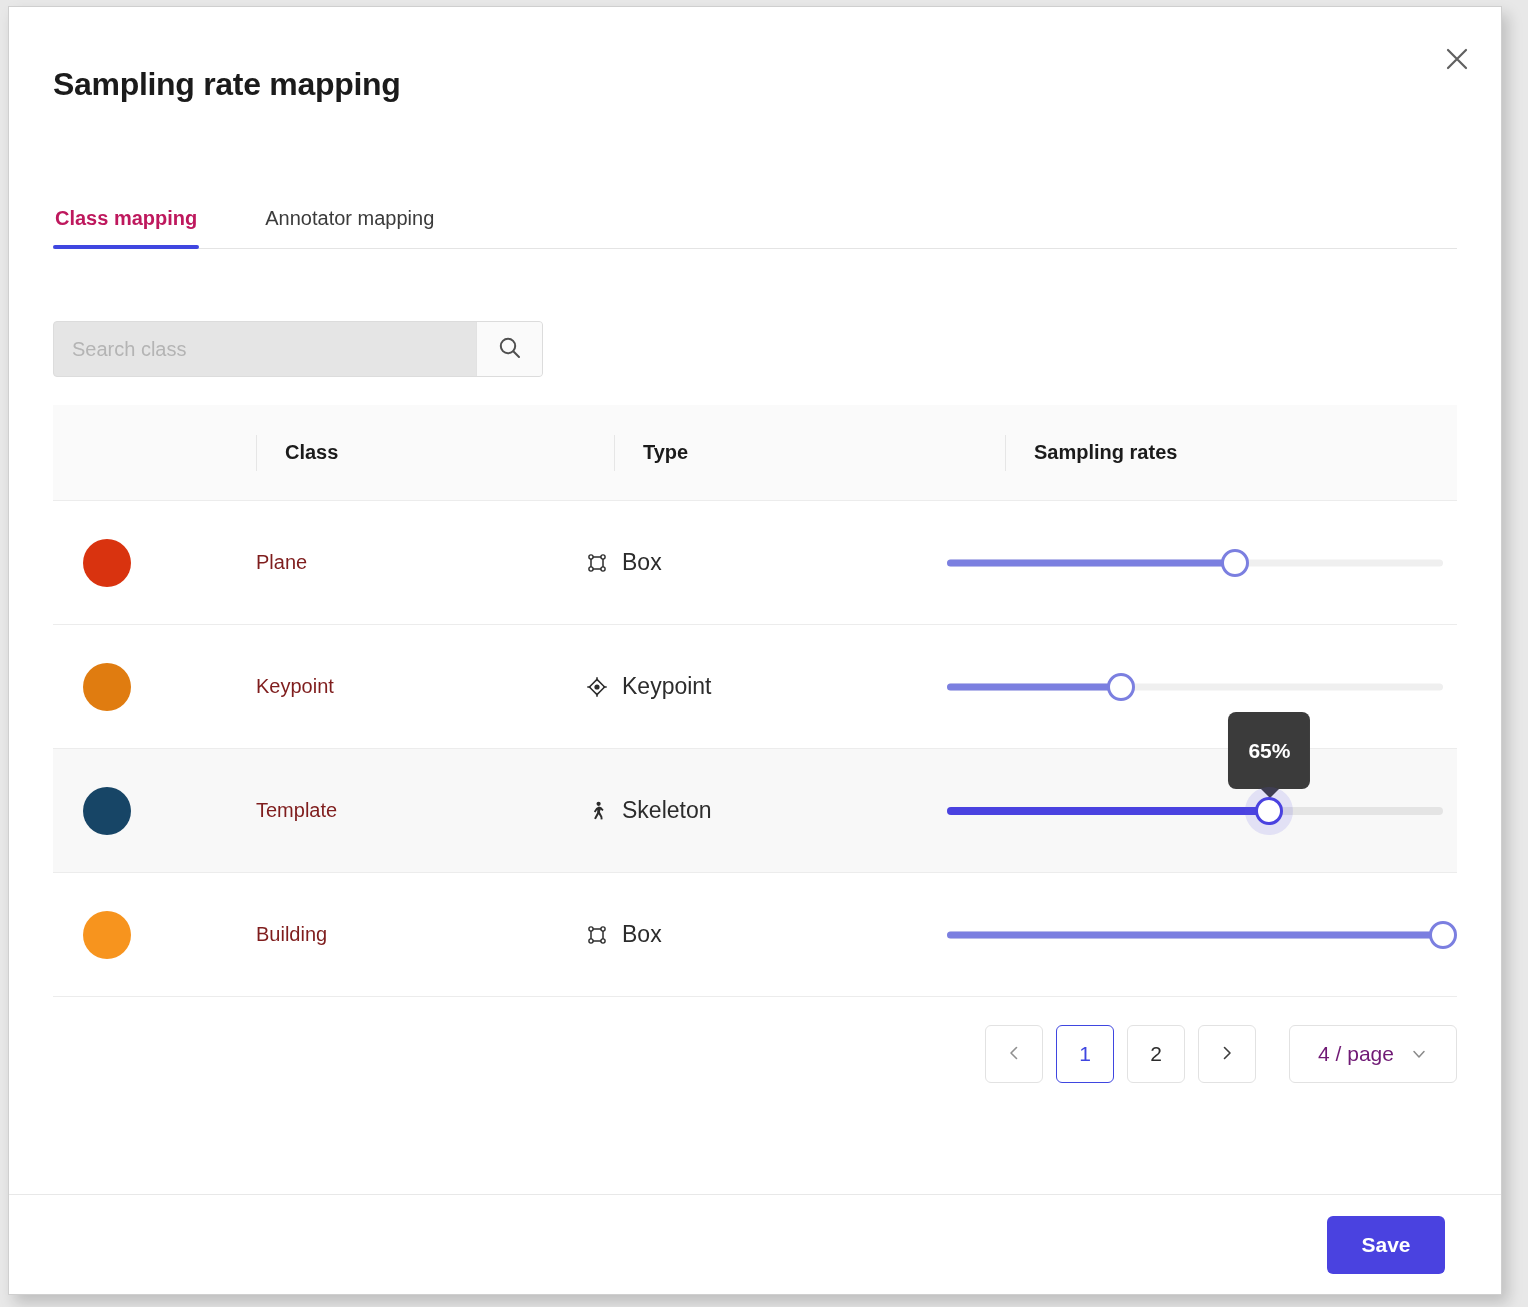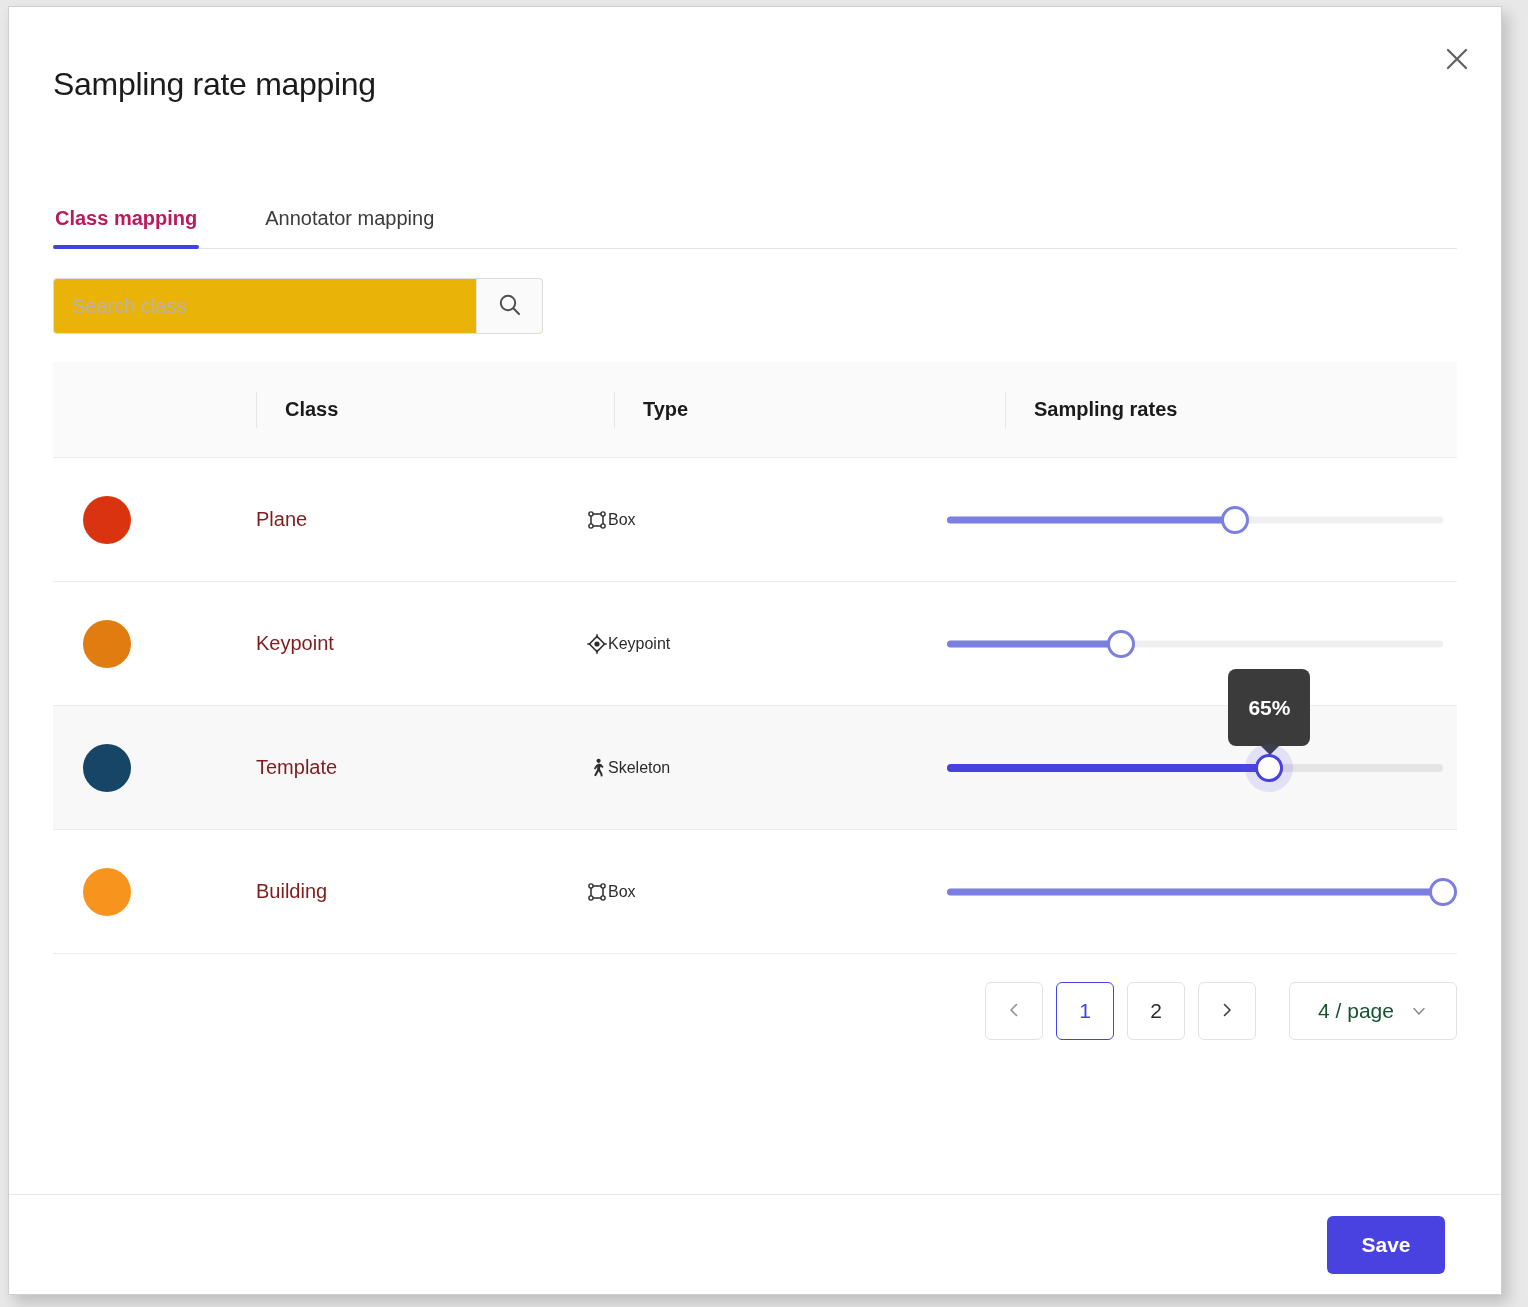--- a/index.html
+++ b/index.html
@@ -39,21 +39,21 @@
     width: 44px; height: 44px;
     display: flex; align-items: center; justify-content: center;
     cursor: pointer;
     color: #606060;
   }
   .close-btn svg { display: block; }
   .dlg-title {
     margin: 0;
     padding: 58px 0 0 0;
     font-size: 32px;
-    font-weight: normal;
+    font-weight: bold;
     letter-spacing: -0.3px;
     color: #1b1b1b;
     line-height: 1.2;
   }
   
   .tabs {
     margin-top: 84px;
     position: relative;
     border-bottom: 1px solid #e4e4e4;
     display: flex;
@@ -82,21 +82,22 @@
     border-radius: 2px;
   }
   
   .search-row { margin-top: 29px; }
   .search-wrap {
     display: inline-flex;
     width: 490px; height: 56px;
     border: 1px solid #dcdcdc;
     border-radius: 4px;
     overflow: hidden;
-    background: #eab308;
+    background: #e5e5e5;
+    margin-top: 43px;
   }
   .search-input {
     flex: 1 1 auto;
     border: 0; outline: 0;
     padding: 0 18px;
     font-size: 20px;
     color: #1b1b1b;
     font-family: "Liberation Sans", sans-serif;
     background: transparent;
   }
@@ -148,21 +149,22 @@
   }
   .cell-text {
     font-size: 20px;
     color: #7f1d1d;
     padding-left: 28px;
   }
   .type-cell {
     display: flex;
     align-items: center;
     padding-left: 28px;
-    font-size: 16px;
+    gap: 14px;
+    font-size: 23px;
     color: #2c2c2c;
   }
   .type-icon {
     width: 22px; height: 22px;
     display: inline-flex;
     align-items: center; justify-content: center;
     color: #2c2c2c;
     flex: 0 0 22px;
   }
   
@@ -261,21 +263,21 @@
   }
   .pg-size {
     height: 58px;
     min-width: 168px;
     border: 1px solid #e2e2e2;
     border-radius: 6px;
     background: #fff;
     display: flex; align-items: center; justify-content: center;
     gap: 16px;
     font-size: 21px;
-    color: #14532d;
+    color: #701a75;
     cursor: pointer;
     padding: 0 18px;
     margin-left: 20px;
   }
   .chev { color: #8a8a8a; display: inline-flex; }
   
   .dialog-footer {
     flex: 0 0 auto;
     height: 100px;
     border-top: 1px solid #e8e8e8;

